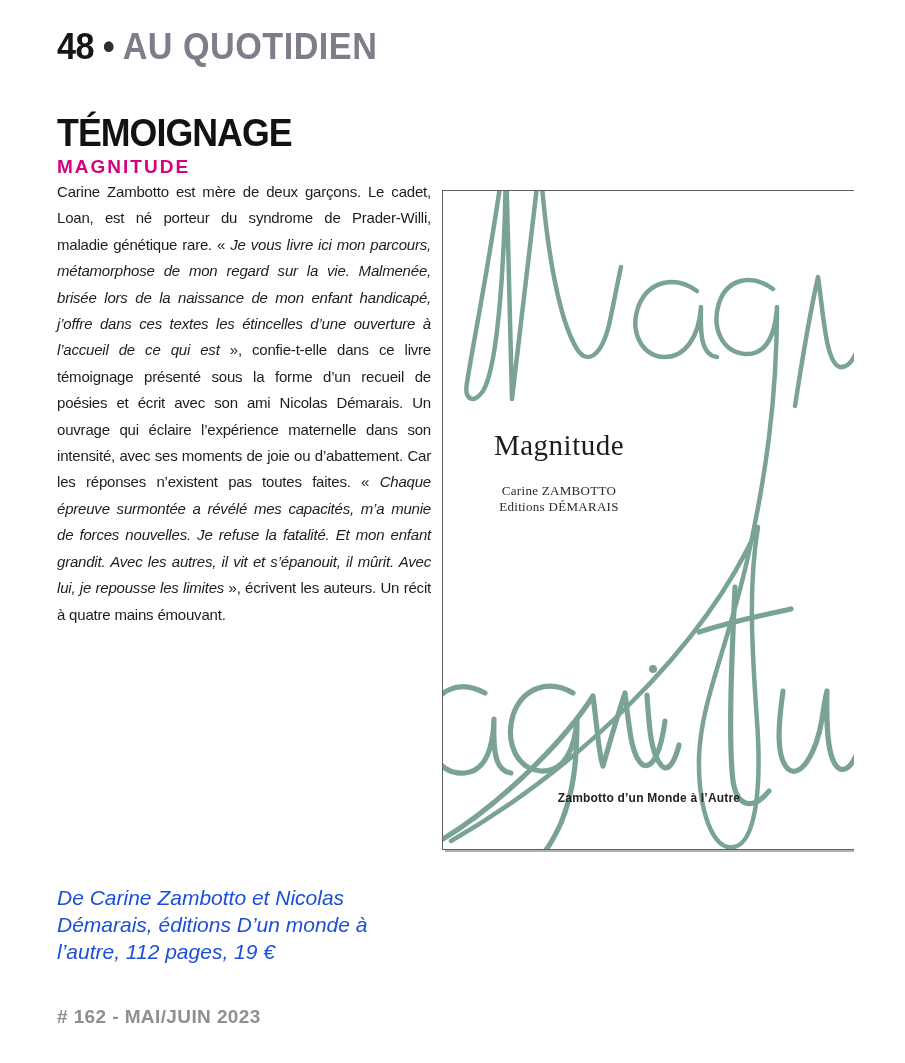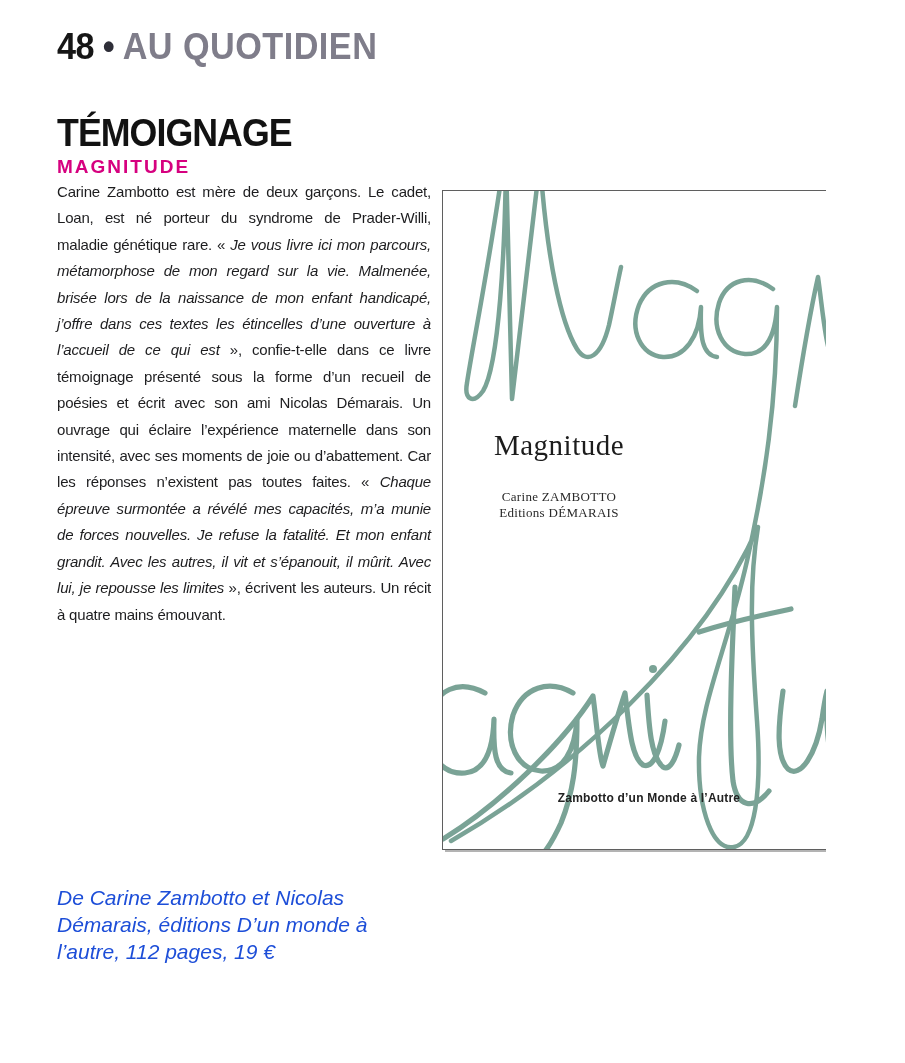--- a/index.html
+++ b/index.html
@@ -1,18 +1,18 @@
 <!DOCTYPE html>
 <html><head>
 <meta charset="utf-8">
 <style>
   html,body { margin:0; padding:0; background:#ffffff; }
   .page {
     position:relative; width:826px; height:1063px; background:#ffffff;
-    font-family:"Liberation Sans", sans-serif; overflow:hidden; color:#1d1d1f;
+    font-family:"Liberation Sans", sans-serif; overflow:hidden; color:#1d1d1f;padding-left:28px;
   }
 
   
   .hdr {
     position:absolute; left:57px; top:26px; white-space:nowrap;
     font-weight:bold; font-size:36px; letter-spacing:-0.5px;
     transform:scaleX(0.95); transform-origin:left top;
   }
   .hdr-num    { color:#161616; }
   .hdr-bullet { color:#2e2e38; margin:0 9px; }
@@ -55,21 +55,21 @@
     background:#ffffff; border:1px solid #5f5f5f; box-sizing:border-box;
     box-shadow:3px 2px 0 #b3b3b3; overflow:hidden;
   }
   .cover svg { position:absolute; left:0; top:0; display:block; }
   .cover-titleblock {
     position:absolute; left:14px; top:238px; width:204px; text-align:center;
     font-family:"Liberation Serif", serif; color:#1c1c1c;
   }
   .cover-title { font-size:29px; letter-spacing:0.5px; line-height:33px; }
   .cover-authors {
-    margin-top:27px; font-size:13px; line-height:16px;
+    margin-top:21px; font-size:13px; line-height:16px;
     letter-spacing:0.3px; color:#2a2a2a;
   }
   .cover-publisher {
     position:absolute; left:0; top:600px; width:100%; text-align:center;
     font-family:"Liberation Sans", sans-serif; font-weight:bold;
     font-size:12px; letter-spacing:0.2px; color:#222222;
   }
 </style>
 </head>
 <body>
@@ -113,14 +113,15 @@
       <div class="cover-title">Magnitude</div>
       <div class="cover-authors">
         <div>Carine ZAMBOTTO</div>
         <div>Editions DÉMARAIS</div>
       </div>
     </div>
 
     <div class="cover-publisher">Zambotto d’un Monde à l’Autre</div>
   </div>
 
+  <div class="footer"># 162 - MAI/JUIN 2023</div>
 
 </div>
 
 </body></html>

